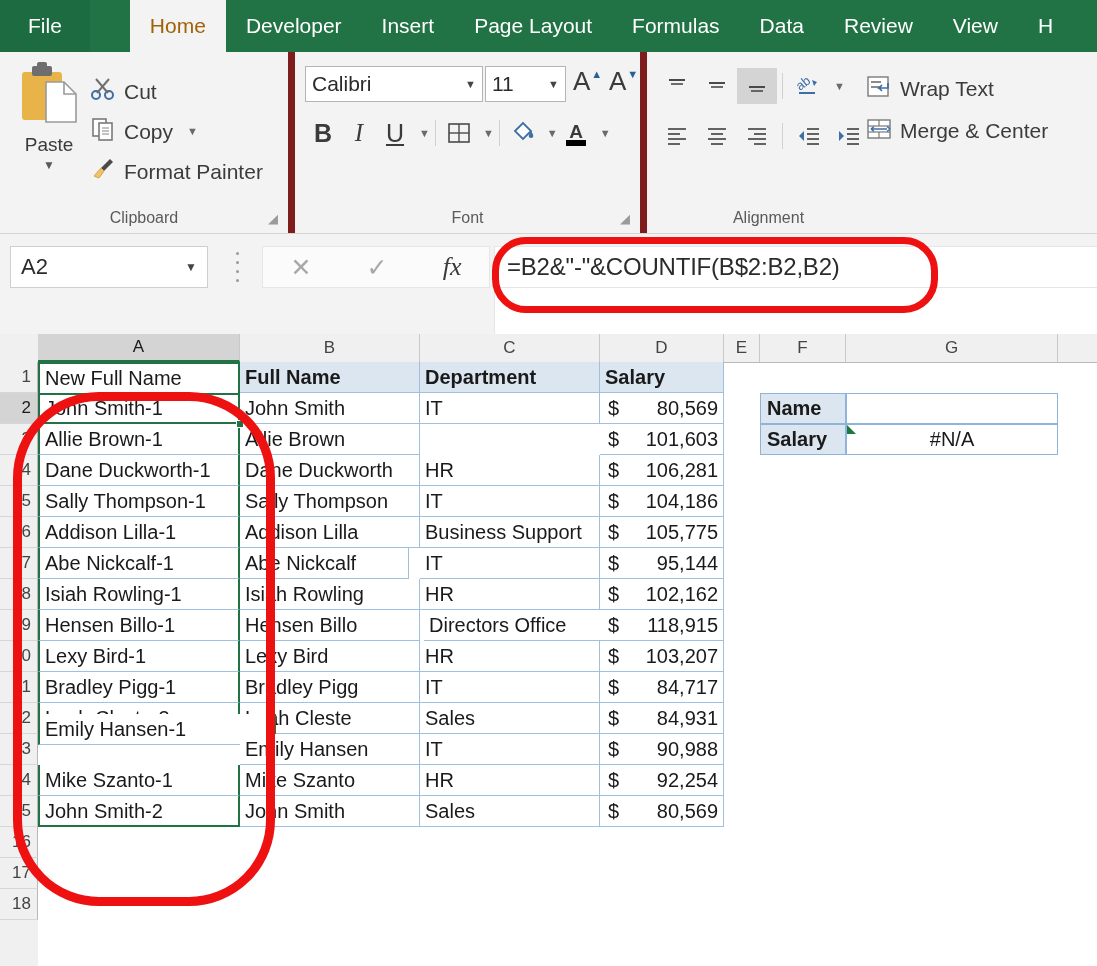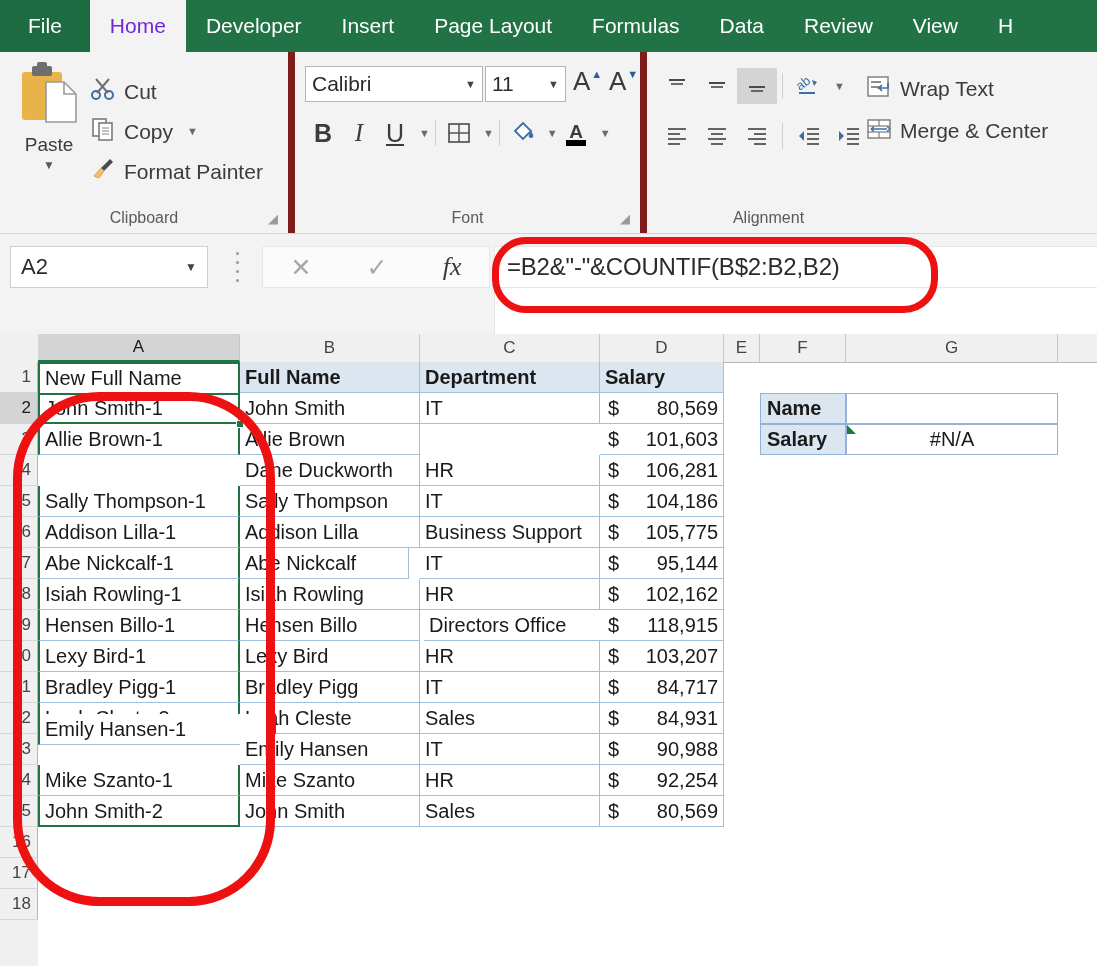--- a/index.html
+++ b/index.html
@@ -18,21 +18,21 @@
     position:relative;
   }
   .tab-file{
     background:#1d6b41;color:#fff;display:flex;align-items:center;
     justify-content:center;padding:0 28px;font-size:21px;
   }
   .tab{
     color:#ffffff;display:flex;align-items:center;justify-content:center;
     padding:0 20px;font-size:21px;white-space:nowrap;
   }
-  .tab.active{background:#f3f3f3;color:#6d28d9;}
+  .tab.active{background:#f3f3f3;color:#a16207;margin-left:40px;}
 
   
   .ribbon{
     height:181px;background:#f3f3f3;position:relative;
     border-bottom:1px solid #d4d4d4;
     display:flex;
   }
   .grp{position:relative;height:100%;box-sizing:border-box;}
   .grp + .grp{border-left:7px solid #7f1d1d;}
   .grp-label{
@@ -496,20 +496,21 @@
       <div class="cell b num" style="left: 562px; width: 124px; top: 31px;">
         <span class="dollar">$</span>
         <span>80,569</span>
       </div>
       <div class="cell b" style="left: 0px; width: 202px; top: 62px; border-left: 2px solid rgb(33, 115, 70); border-right: 2px solid rgb(33, 115, 70); border-bottom: 1px solid rgb(159, 192, 222);">Allie Brown-1</div>
       <div class="cell b" style="left: 202px; width: 180px; top: 62px;">Allie Brown</div>
       <div class="cell b num" style="left: 562px; width: 124px; top: 62px;">
         <span class="dollar">$</span>
         <span>101,603</span>
       </div>
+      <div class="cell b" style="left: 0px; width: 202px; top: 93px; border-left: 2px solid rgb(33, 115, 70); border-right: 2px solid rgb(33, 115, 70); border-bottom: 1px solid rgb(159, 192, 222);">Dane Duckworth-1</div>
       <div class="cell b" style="left: 202px; width: 180px; top: 93px;">Dane Duckworth</div>
       <div class="cell b" style="left: 382px; width: 180px; top: 93px;">HR</div>
       <div class="cell b num" style="left: 562px; width: 124px; top: 93px;">
         <span class="dollar">$</span>
         <span>106,281</span>
       </div>
       <div class="cell b" style="left: 0px; width: 202px; top: 124px; border-left: 2px solid rgb(33, 115, 70); border-right: 2px solid rgb(33, 115, 70); border-bottom: 1px solid rgb(159, 192, 222);">Sally Thompson-1</div>
       <div class="cell b" style="left: 202px; width: 180px; top: 124px;">Sally Thompson</div>
       <div class="cell b" style="left: 382px; width: 180px; top: 124px;">IT</div>
       <div class="cell b num" style="left: 562px; width: 124px; top: 124px;">

